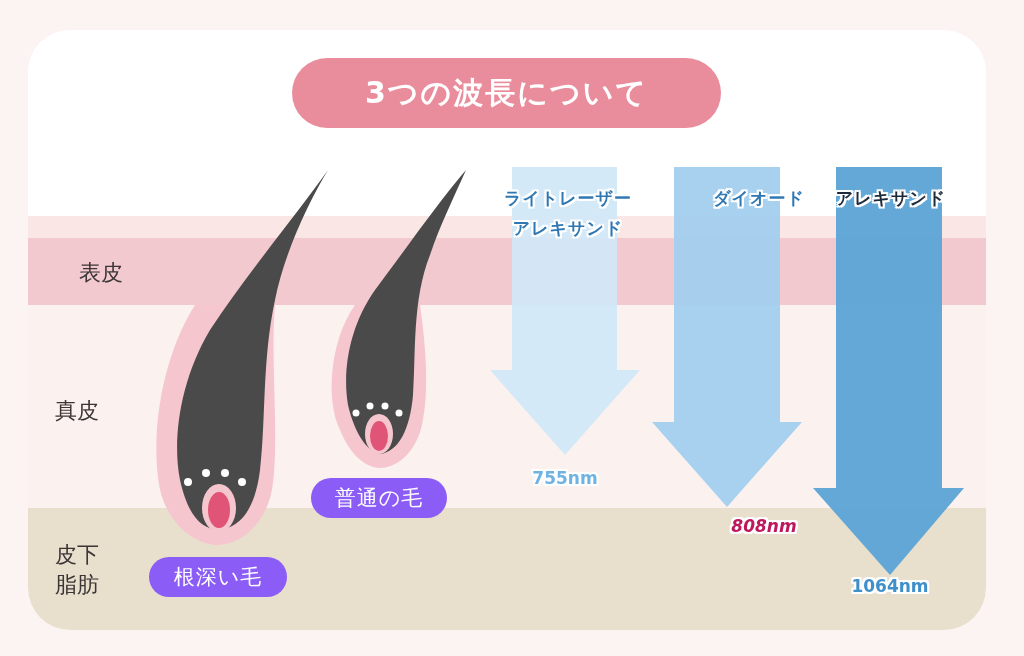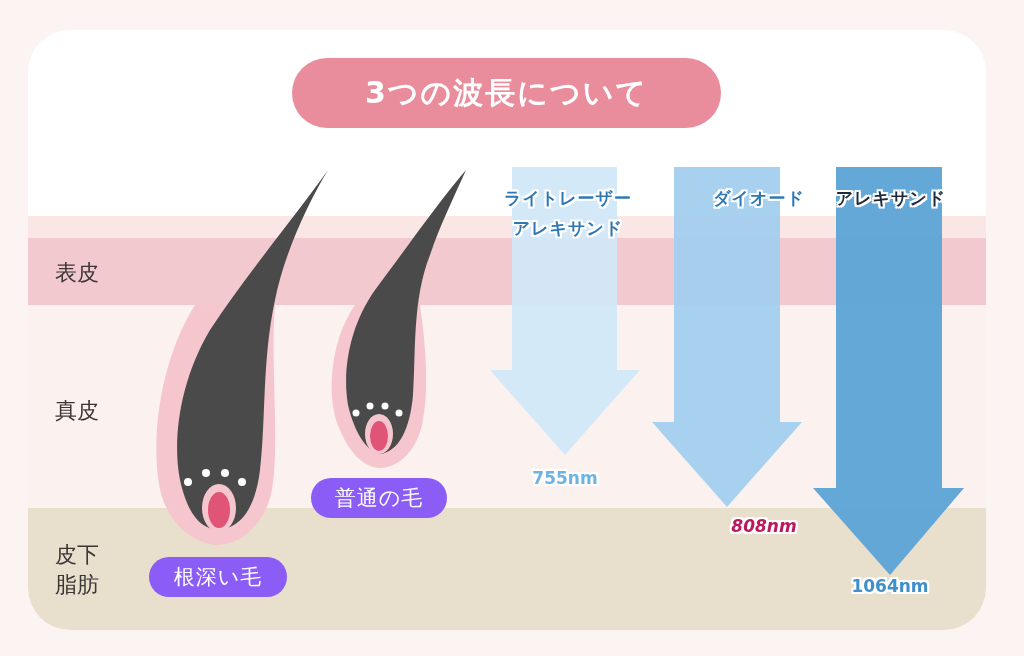--- a/index.html
+++ b/index.html
@@ -58,21 +58,21 @@
     <circle cx="399" cy="413" r="3.5" fill="#fff"></circle>
   </g>
 
   <polygon points="512,167 617,167 617,370 640,370 565,455 490,370 512,370" fill="#d2e8f8" opacity="0.95"></polygon>
   <polygon points="674,167 780,167 780,422 802,422 727,507 652,422 674,422" fill="#a3cfee" opacity="0.95"></polygon>
   <polygon points="836,167 942,167 942,488 964,488 890,575 813,488 836,488" fill="#5ea5d6" opacity="0.97"></polygon>
 </svg>
 
 <div class="title-pill">3つの波長について</div>
 
-<div class="layer-label" style="top:258px;">表皮</div>
+<div class="layer-label" style="top:258px;margin-left:24px;">表皮</div>
 <div class="layer-label" style="top:396px;">真皮</div>
 <div class="layer-label" style="top:540px;">
   <div>皮下</div>
   <div>脂肪</div>
 </div>
 
 <div class="hair-tag" style="left:311px;top:478px;width:136px;">普通の毛</div>
 <div class="hair-tag" style="left:149px;top:557px;width:138px;">根深い毛</div>
 
 <div class="laser-label" style="left:478px;top:183px;width:180px;">

